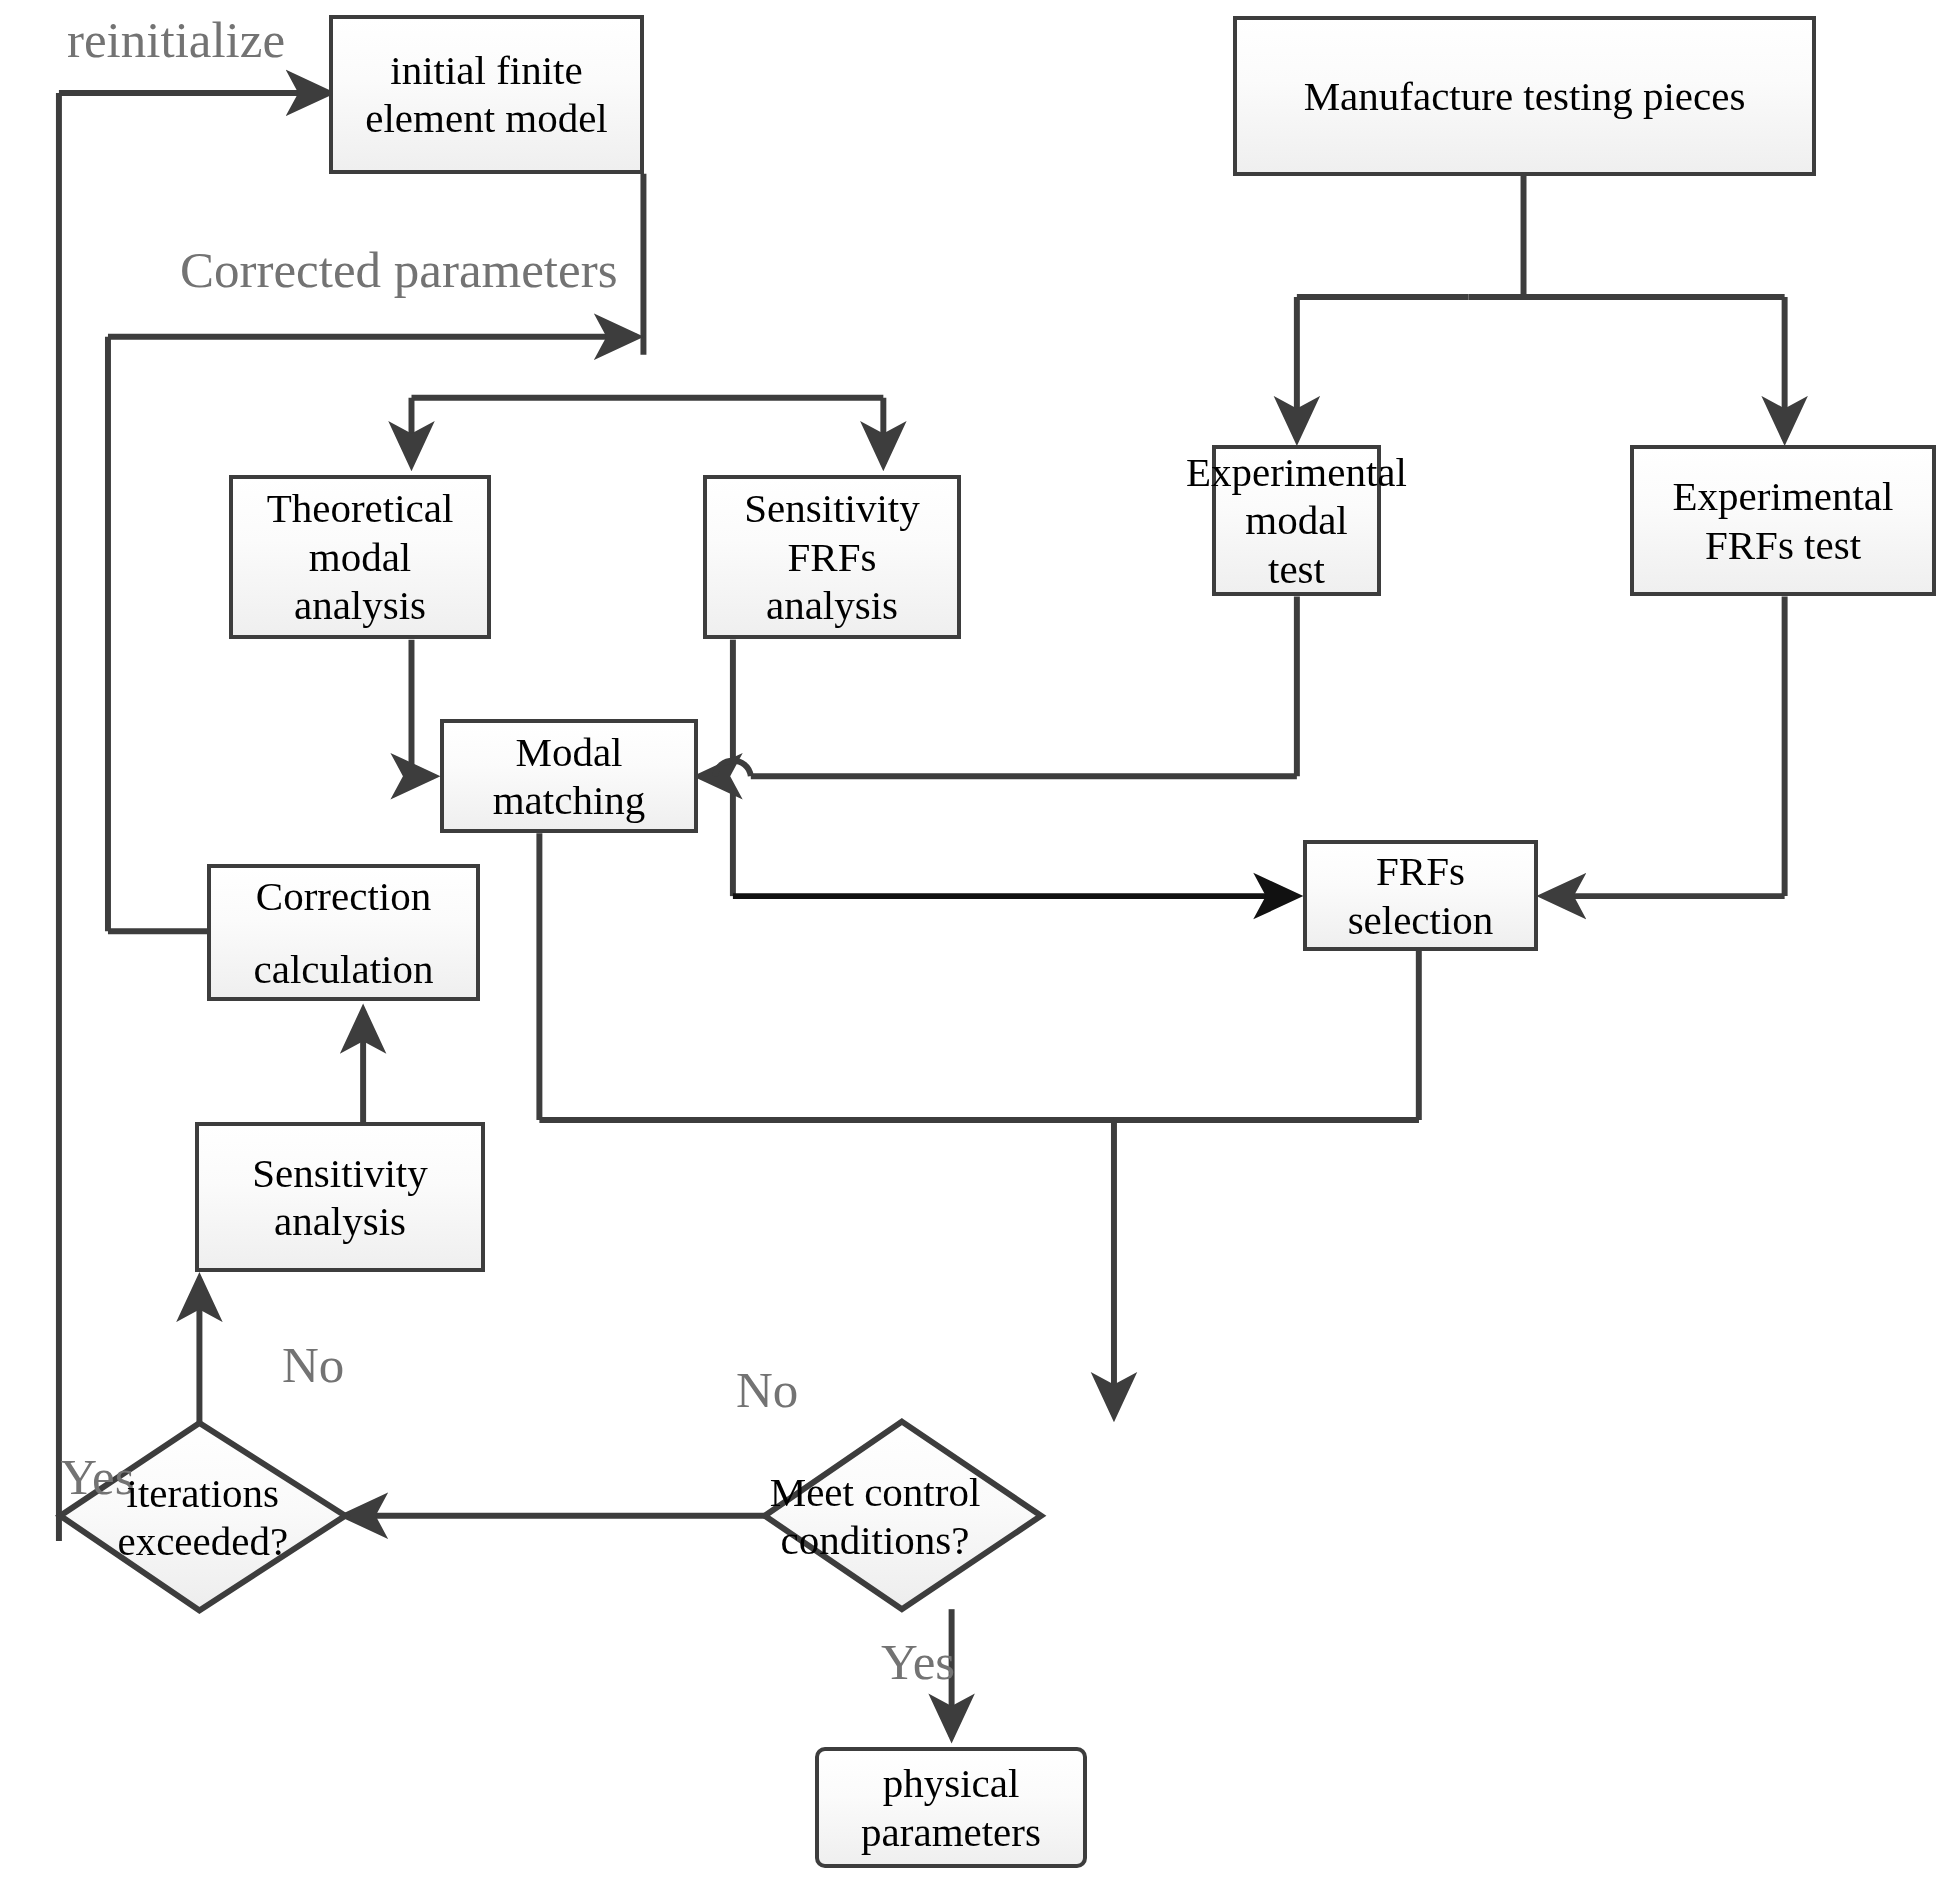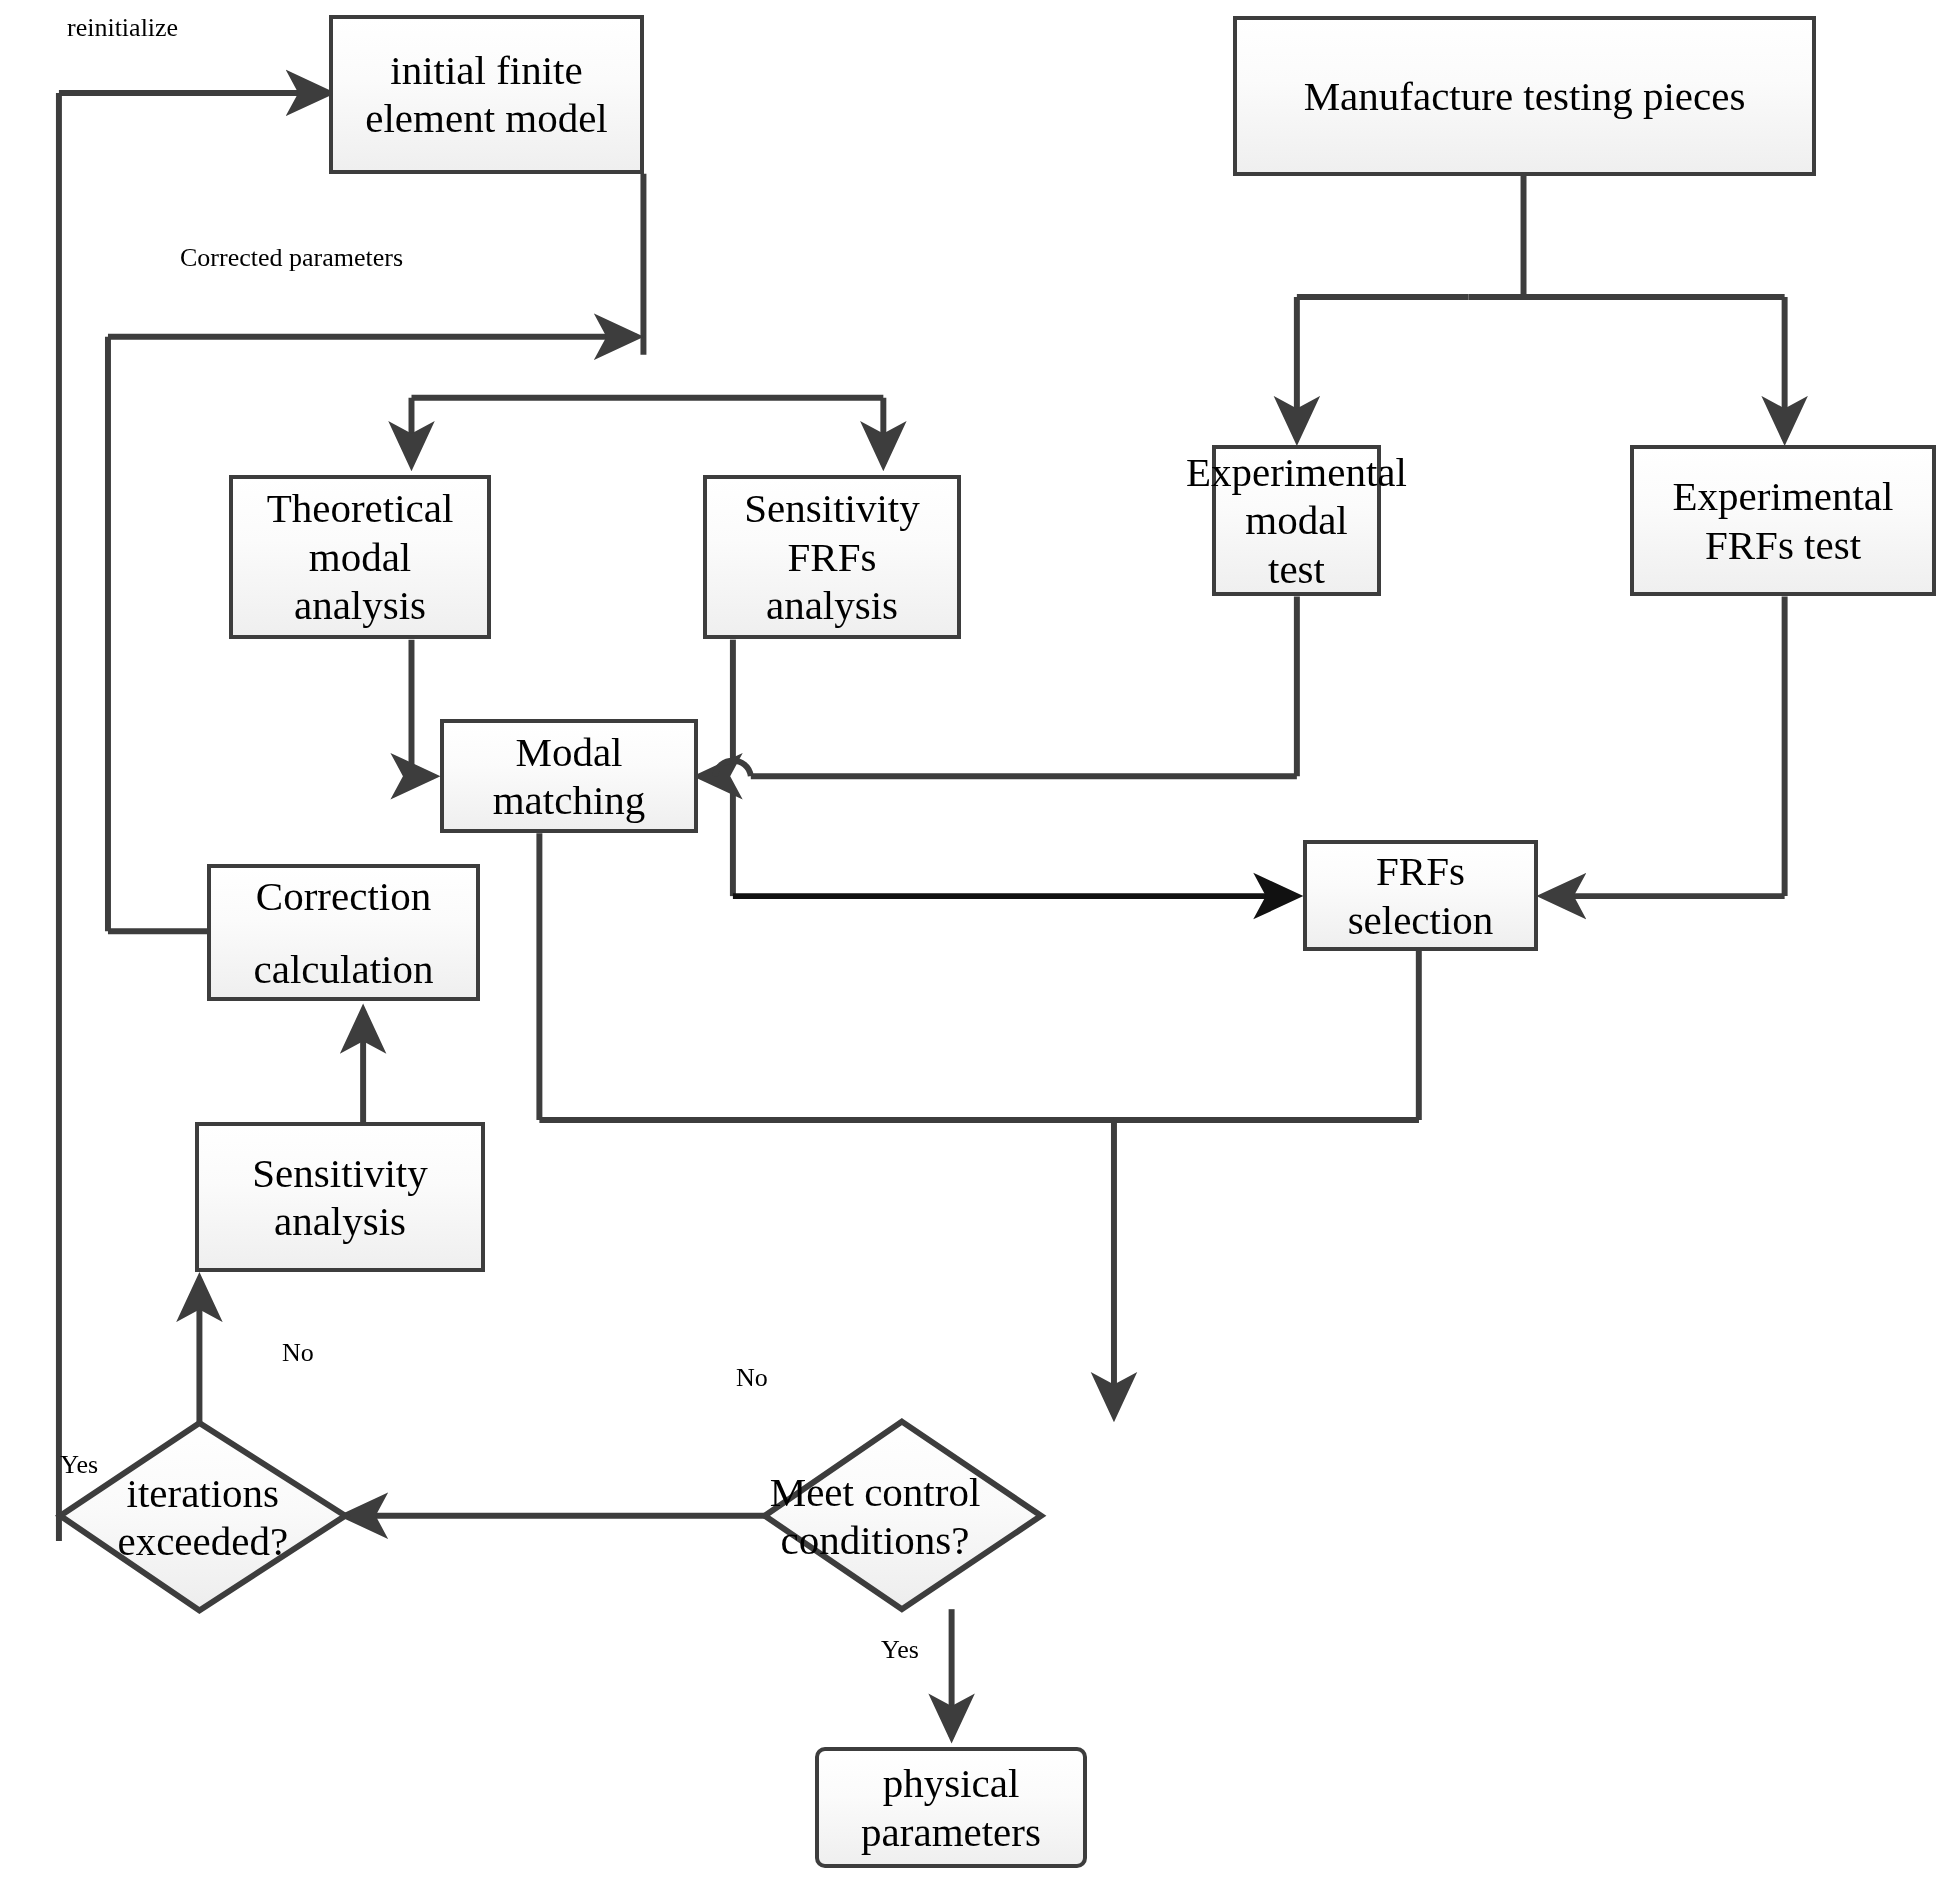--- a/index.html
+++ b/index.html
@@ -28,22 +28,22 @@
   .diamond{
     position:absolute;
     display:flex;align-items:center;justify-content:center;
     text-align:center;
     color:#000;font-size:41px;line-height:1.18;
     pointer-events:none;
   }
   .diamond .dtext{position:relative;z-index:2;}
   .edge-label{
     position:absolute;
-    color:#000000;
-    font-size:26px;
+    color:#737373;
+    font-size:51px;
     white-space:nowrap;
     line-height:1;
   }
 </style>
 </head>
 <body>
 
 <div id="stage">
 
   <svg id="wires" viewBox="0 0 2950 2844">

